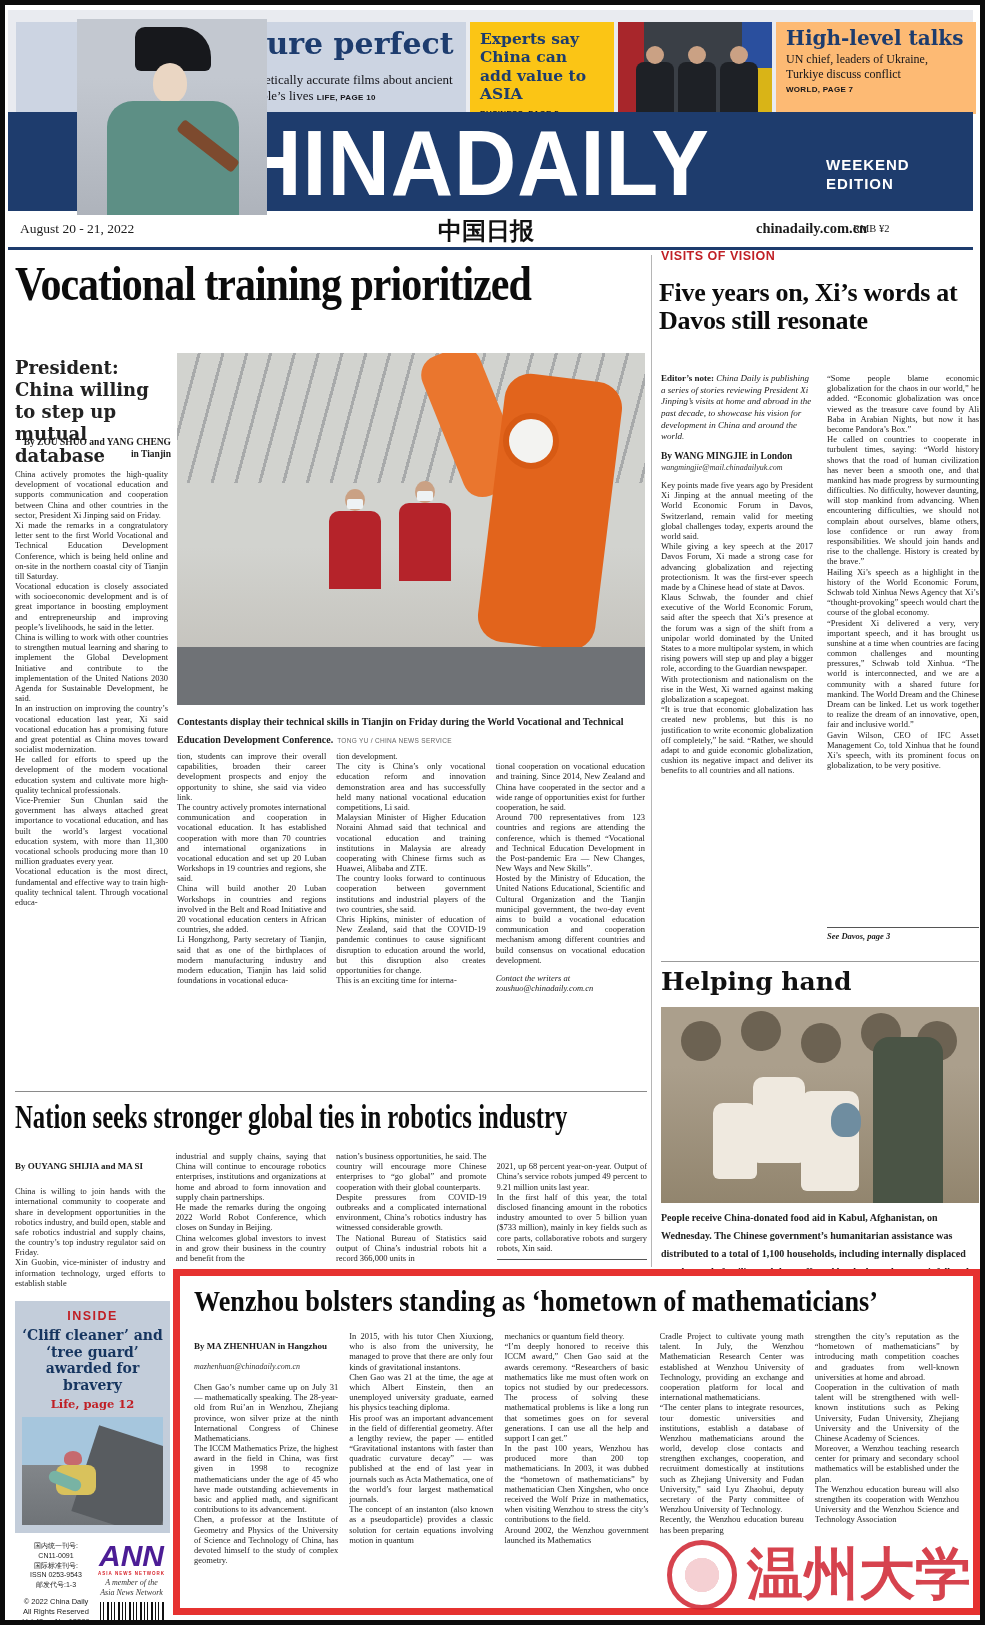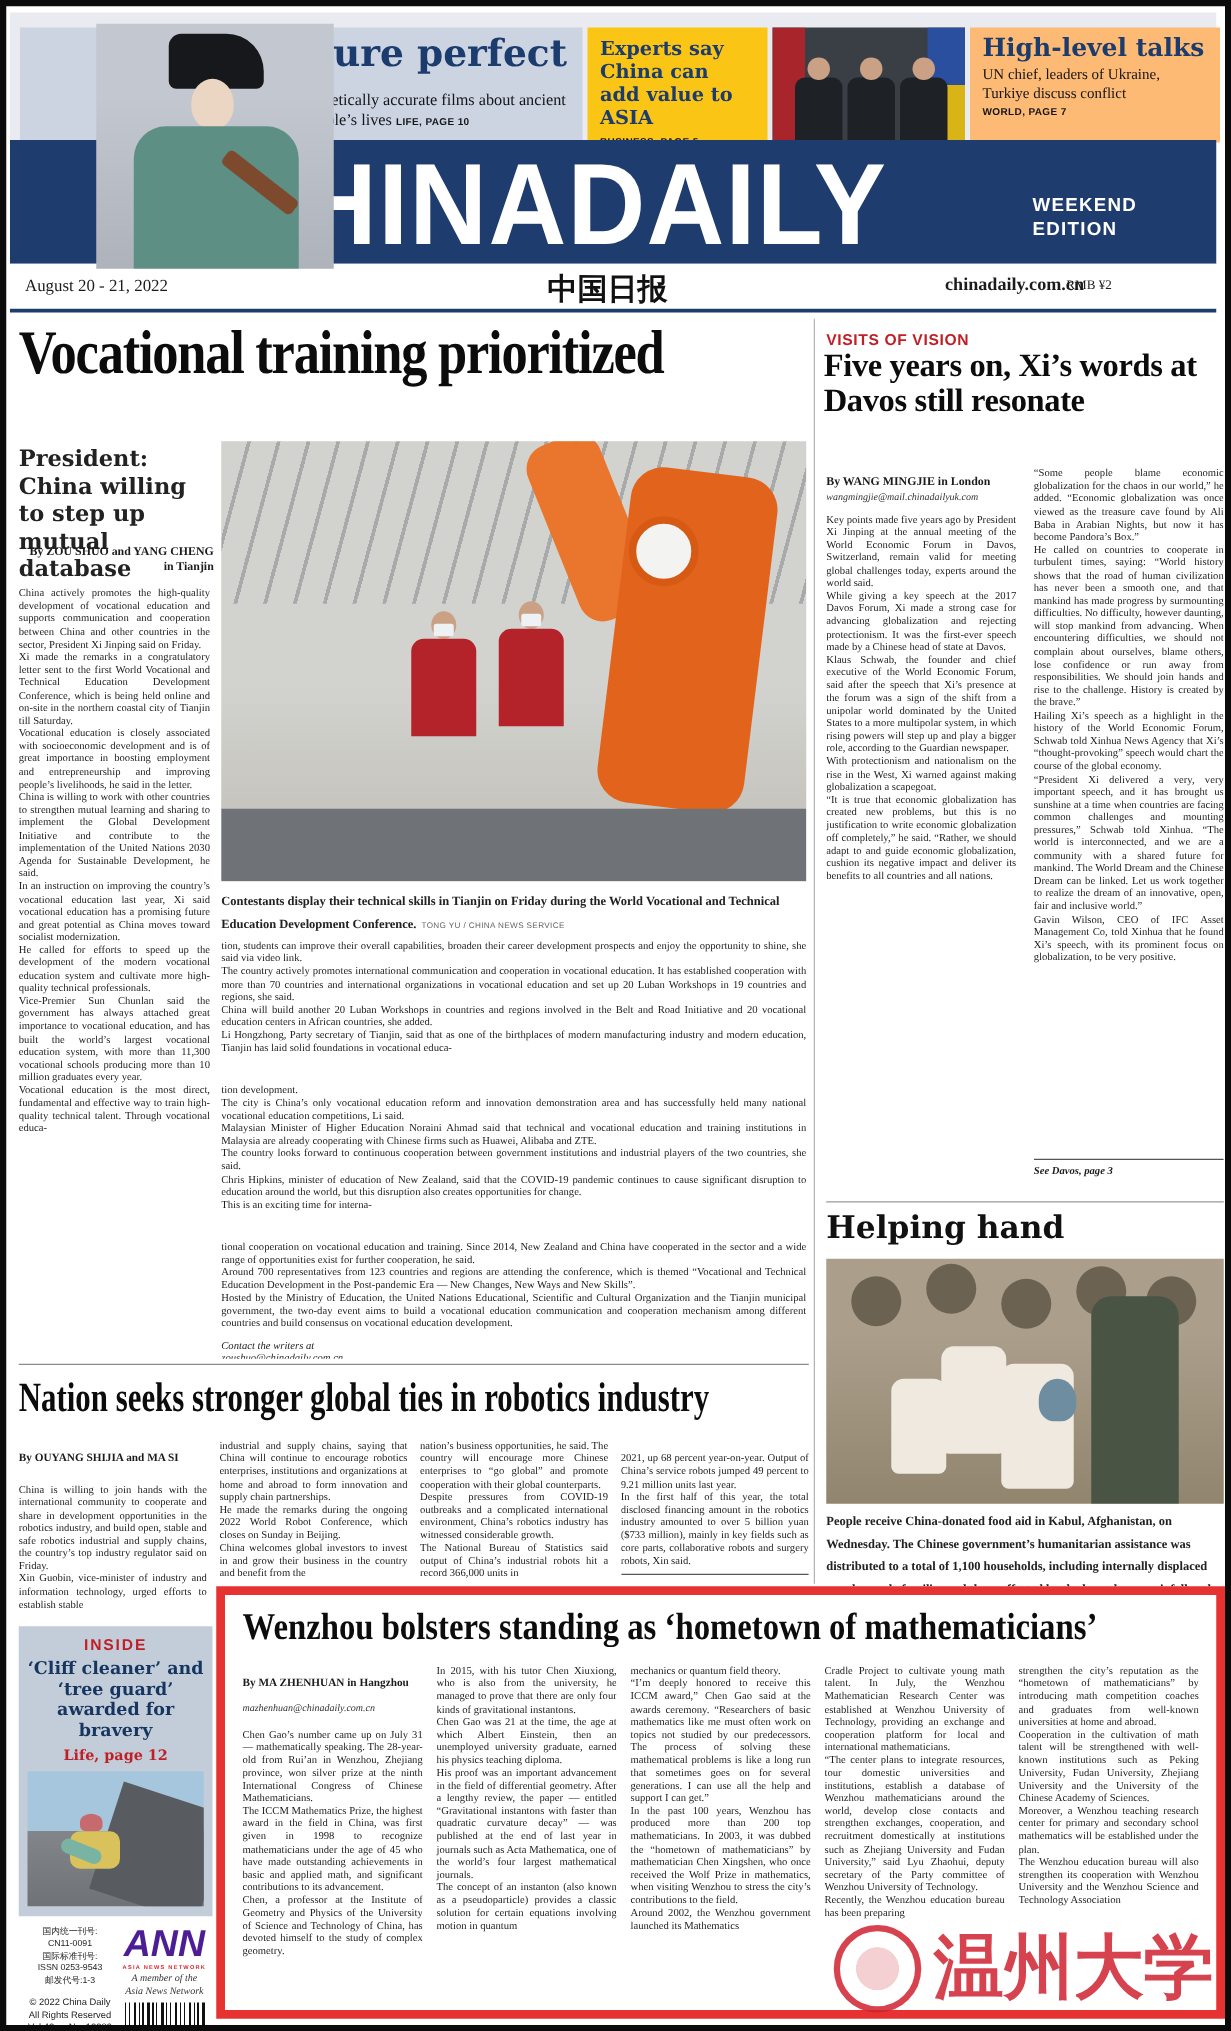--- a/index.html
+++ b/index.html
@@ -69,33 +69,33 @@
   .truss{position:absolute;left:0;top:0;width:468px;height:130px;opacity:.55;
       background:repeating-linear-gradient(105deg,transparent 0 20px,#85888c 20px 23px);}
   .arm1{position:absolute;right:36px;top:24px;width:118px;height:270px;background:#e2641c;border-radius:26px;transform:rotate(7deg);}
   .arm2{position:absolute;right:142px;top:-6px;width:62px;height:150px;background:#ea762e;border-radius:20px;transform:rotate(-22deg);}
   .joint{position:absolute;right:86px;top:60px;width:44px;height:44px;background:#f3f3f1;border-radius:50%;border:6px solid #d75a14;}
   .p-head{position:absolute;width:20px;height:22px;background:#caa184;border-radius:50%;}
   .mask{position:absolute;width:16px;height:10px;background:#eef2f4;border-radius:2px;}
   .p-body{position:absolute;width:52px;height:78px;background:#b5232a;border-radius:10px 10px 0 0;}
   .bench{position:absolute;left:0;bottom:0;width:468px;height:58px;background:#6f7276;}
   .lead-caption{left:172px;top:706px;width:468px;}
-  .lead-cols{left:172px;top:746px;width:468px;height:336px;display:flex;gap:10px;flex-direction:column;}
+  .lead-cols{left:172px;top:746px;width:468px;height:336px;display:flex;gap:10px;}
   .lead-cols .body-col{flex:1;height:336px;}
   .v-rule{left:646px;top:250px;width:1px;height:1012px;background:#b5b5b5;}
   .h-rule-left{left:10px;top:1086px;width:632px;height:1px;background:#8a8a8a;}
   
   .robotics-headline{left:10px;top:1094px;width:640px;font-weight:700;font-size:26px;white-space:nowrap;
       color:#0c0c0c;transform:scale(.95,1.28);transform-origin:left top;}
   .robotics-cols{left:10px;top:1146px;width:632px;display:flex;gap:10px;align-items:flex-start;}
   .robotics-cols .body-col{flex:1;}
   .rc1{height:150px;} .rc{height:112px;}
   .rb-byline{font-weight:700;font-size:9px;margin-bottom:4px;}
   
-  .kicker{left:656px;top:260px;font-family:"Liberation Sans",sans-serif;font-weight:700;
+  .kicker{left:656px;top:244px;font-family:"Liberation Sans",sans-serif;font-weight:700;
       font-size:12.5px;letter-spacing:.5px;color:#c01f25;}
   .davos-headline{left:654px;top:274px;width:330px;font-weight:700;font-size:26px;line-height:1.08;
       letter-spacing:-.3px;color:#0c0c0c;}
   .davos-cols{left:656px;top:368px;width:318px;height:586px;display:flex;gap:14px;}
   .davos-cols .dcol{flex:1;overflow:hidden;}
   .eds-note{font-size:9px;line-height:1.3;}
   .eds-lead{font-weight:700;}
   .eds-text{font-style:italic;}
   .davos-byline{margin-top:8px;}
   .davos-body{margin-top:8px;height:430px;}
@@ -248,20 +248,23 @@
     </div>
   </div>
 
   <div class="abs v-rule"></div>
   <div class="abs h-rule-left"></div>
 
   <div class="abs kicker">VISITS OF VISION</div>
   <div class="abs davos-headline">Five years on, Xi’s words at Davos still resonate</div>
   <div class="abs davos-cols">
     <div class="dcol">
+      <div class="eds-note">
+        <span class="eds-lead">Editor’s note: </span><span class="eds-text">China Daily is publishing a series of stories reviewing President Xi Jinping’s visits at home and abroad in the past decade, to showcase his vision for development in China and around the world.</span>
+      </div>
       <div class="davos-byline byline">By WANG MINGJIE in London</div>
       <div class="email">wangmingjie@mail.chinadailyuk.com</div>
       <div class="davos-body body-col">Key points made five years ago by President Xi Jinping at the annual meeting of the World Economic Forum in Davos, Switzerland, remain valid for meeting global challenges today, experts around the world said.
 While giving a key speech at the 2017 Davos Forum, Xi made a strong case for advancing globalization and rejecting protectionism. It was the first-ever speech made by a Chinese head of state at Davos.
 Klaus Schwab, the founder and chief executive of the World Economic Forum, said after the speech that Xi’s presence at the forum was a sign of the shift from a unipolar world dominated by the United States to a more multipolar system, in which rising powers will step up and play a bigger role, according to the Guardian newspaper.
 With protectionism and nationalism on the rise in the West, Xi warned against making globalization a scapegoat.
 “It is true that economic globalization has created new problems, but this is no justification to write economic globalization off completely,” he said. “Rather, we should adapt to and guide economic globalization, cushion its negative impact and deliver its benefits to all countries and all nations.</div>
     </div>
     <div class="dcol">
       <div class="body-col" style="height:548px;">“Some people blame economic globalization for the chaos in our world,” he added. “Economic globalization was once viewed as the treasure cave found by Ali Baba in Arabian Nights, but now it has become Pandora’s Box.”

